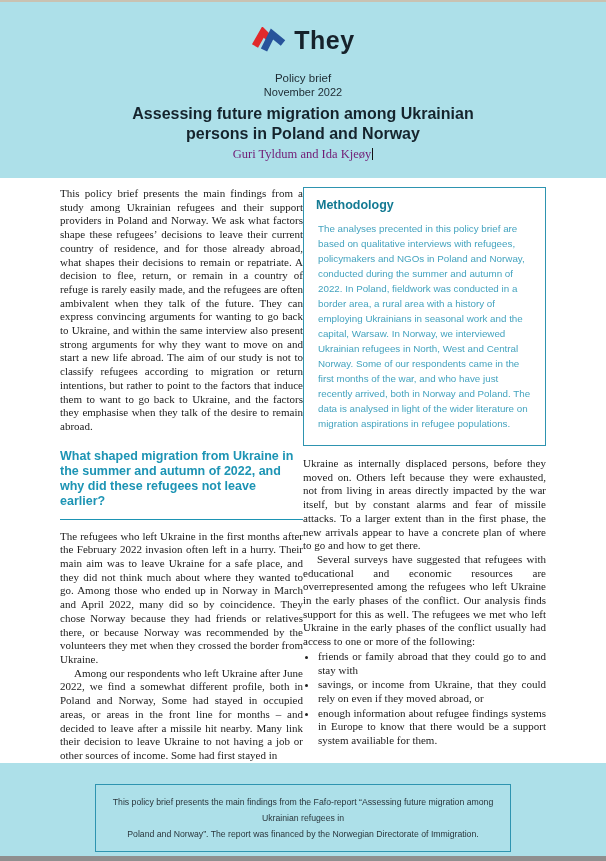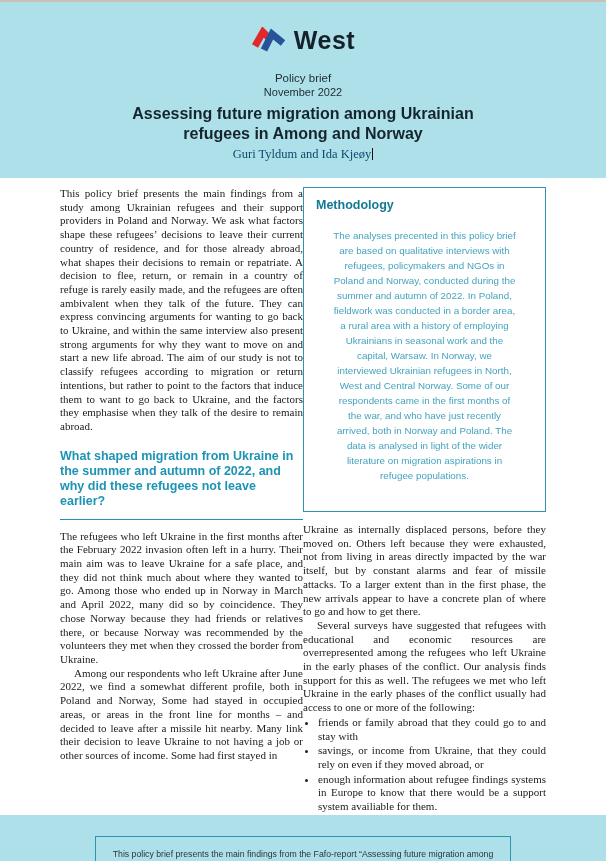--- a/index.html
+++ b/index.html
@@ -11,21 +11,21 @@
     display:flex;flex-direction:column;
   }
   .top-strip{height:2px;background:#c9c2b2;flex:0 0 auto;}
   
   .header{flex:0 0 176px;text-align:center;}
   .logo{display:inline-flex;align-items:center;gap:7px;margin-top:24px;}
   .logo-text{font-weight:bold;font-size:25px;letter-spacing:0.5px;color:#16222b;}
   .kicker{margin-top:13px;font-size:11.5px;font-weight:normal;color:#1d2b33;}
   .date{margin-top:2px;font-size:11px;color:#1d2b33;}
   .title{margin-top:6px;font-size:16px;line-height:1.28;font-weight:bold;color:#15242d;}
-  .authors{margin-top:3px;font-family:"Liberation Serif",serif;font-size:12.5px;color:#0c4a6e;}
+  .authors{margin-top:3px;font-family:"Liberation Serif",serif;font-size:12.5px;color:#701a75;}
   .caret{display:inline-block;width:1px;height:12px;background:#111;vertical-align:-2px;margin-left:1px;}
   
   .sheet{flex:0 0 577px;background:#ffffff;padding:9px 60px 0;box-sizing:border-box;}
   .columns{display:flex;}
   .col{flex:1 1 0;min-width:0;}
   .body-text{
     font-family:"Liberation Serif",serif;font-size:11px;line-height:13.7px;
     color:#212121;text-align:justify;margin:0;
   }
   .indent{text-indent:14px;}
@@ -33,21 +33,21 @@
     margin-top:15px;margin-bottom:10px;
     color:#1d94b4;font-weight:bold;font-size:12.5px;line-height:1.22;
     font-family:Liberation Sans, sans-serif;text-align:left;
     padding-bottom:9px;border-bottom:1.5px solid #1d94b4;
   }
   .met-box{
     border:1.5px solid #2e94b0;background:#fff;
     padding:10px 12px 12px;box-sizing:border-box;margin-bottom:11px;
   }
   .met-title{font-size:12.5px;font-weight:bold;color:#137a93;margin:0 0 9px;}
-  .met-body{font-size:9.8px;line-height:15px;color:#44a3bf;margin:16px;text-align:center;}
+  .met-body{font-size:9.8px;line-height:15px;color:#44a3bf;margin:2px;text-align:left;}
   .bullets{margin:1px 0 0;padding-left:15px;}
   .bullets li{
     font-family:"Liberation Serif",serif;font-size:11px;line-height:13.7px;
     color:#212121;text-align:justify;margin:0 0 1px;
   }
   
   .footer{flex:1 1 auto;padding:21px 95px 0;box-sizing:border-box;}
   .footer-box{
     border:1.5px solid #2e94b0;padding:9px 10px;text-align:center;
     font-size:8.7px;line-height:1.85;color:#2a363c;
@@ -60,27 +60,27 @@
 <div class="top-strip"></div>
 
 <div class="header">
   <div class="logo">
     <span style="display:inline-block;line-height:0;">
       <svg width="36" height="28" viewBox="0 0 36 28">
         <polyline points="4,19 12,5 18,11" fill="none" stroke="#e1292b" stroke-width="7" stroke-linejoin="miter"></polyline>
         <polyline points="13,23 21,7 32,16" fill="none" stroke="#27539b" stroke-width="7" stroke-linejoin="miter"></polyline>
       </svg>
     </span>
-    <span class="logo-text">West</span>
+    <span class="logo-text">They</span>
   </div>
   <div class="kicker">Policy brief</div>
   <div class="date">November 2022</div>
   <div class="title">
     <div>Assessing future migration among Ukrainian</div>
-    <div>refugees in Among and Norway</div>
+    <div>persons in Poland and Norway</div>
   </div>
   <div class="authors"><span>Guri Tyldum and Ida Kjeøy</span><span class="caret"></span></div>
 </div>
 
 <div class="sheet">
   <div class="columns">
 
     <div class="col">
       <p class="body-text">This policy brief presents the main findings from a study among Ukrainian refugees and their support providers in Poland and Norway. We ask what factors shape these refugees’ decisions to leave their current country of residence, and for those already abroad, what shapes their decisions to remain or repatriate. A decision to flee, return, or remain in a country of refuge is rarely easily made, and the refugees are often ambivalent when they talk of the future. They can express convincing arguments for wanting to go back to Ukraine, and within the same interview also present strong arguments for why they want to move on and start a new life abroad. The aim of our study is not to classify refugees according to migration or return intentions, but rather to point to the factors that induce them to want to go back to Ukraine, and the factors they emphasise when they talk of the desire to remain abroad.</p>
       <div class="section-heading">What shaped migration from Ukraine in the summer and autumn of 2022, and why did these refugees not leave earlier?</div>

